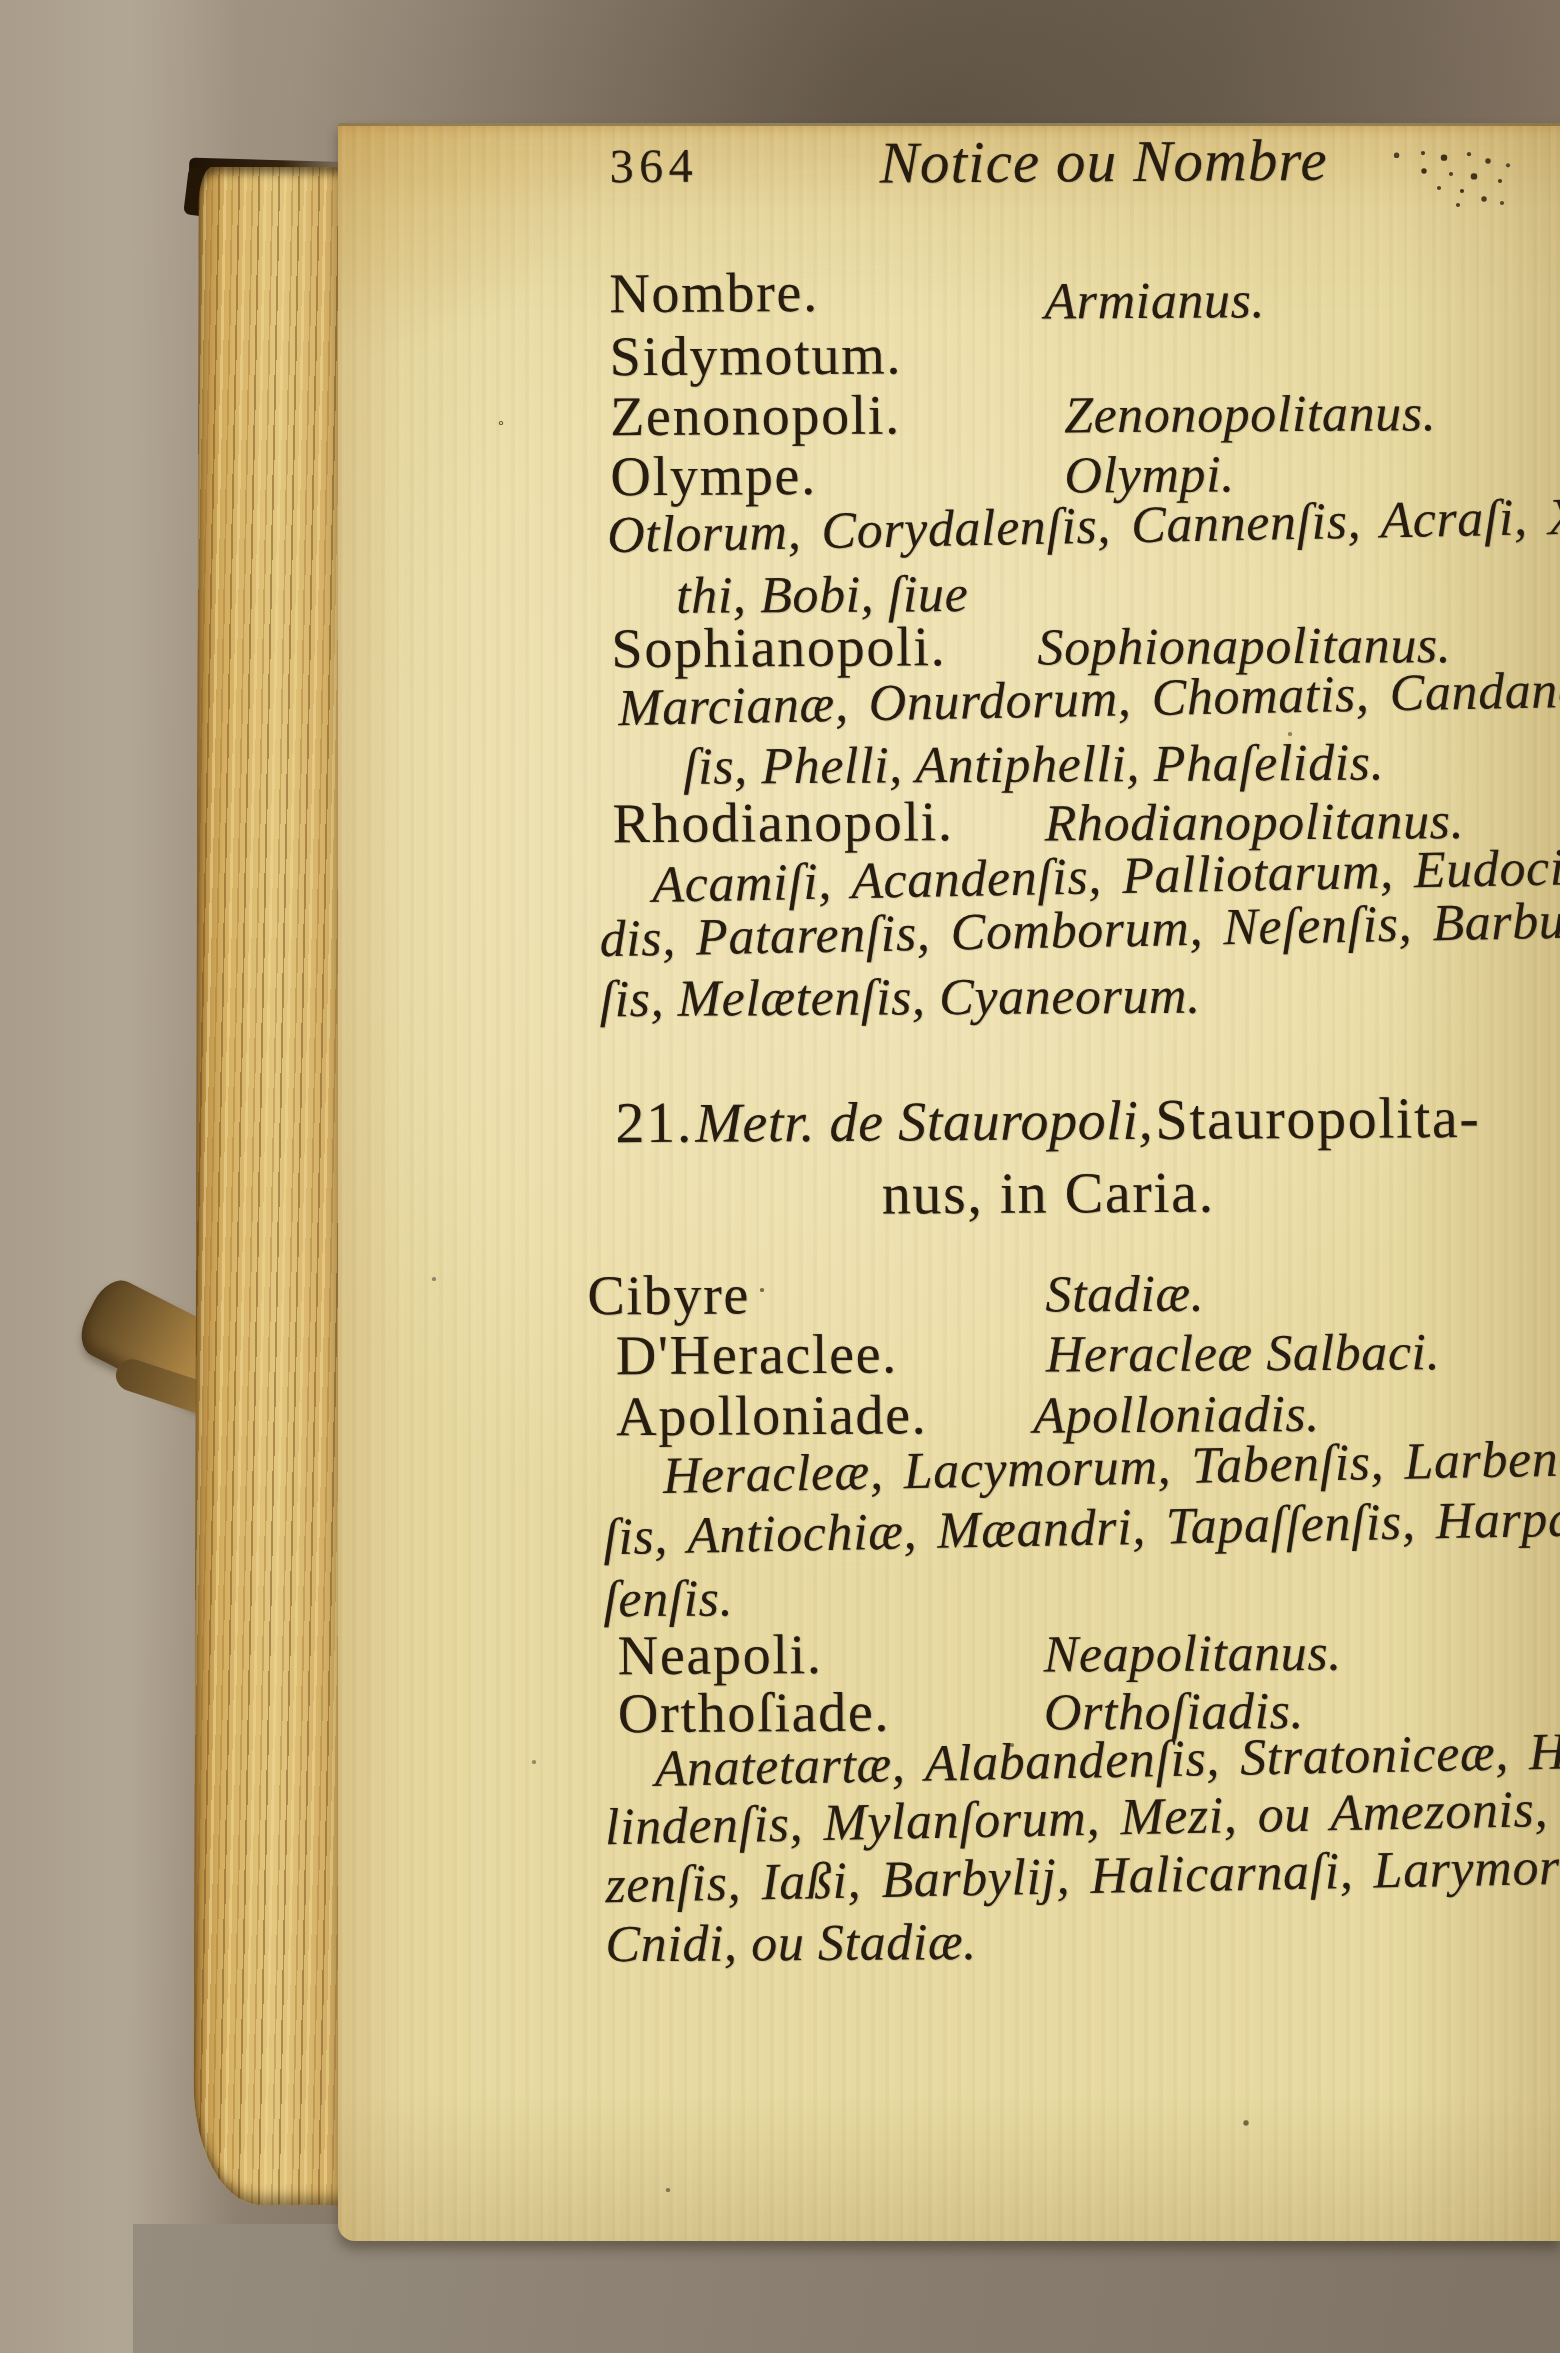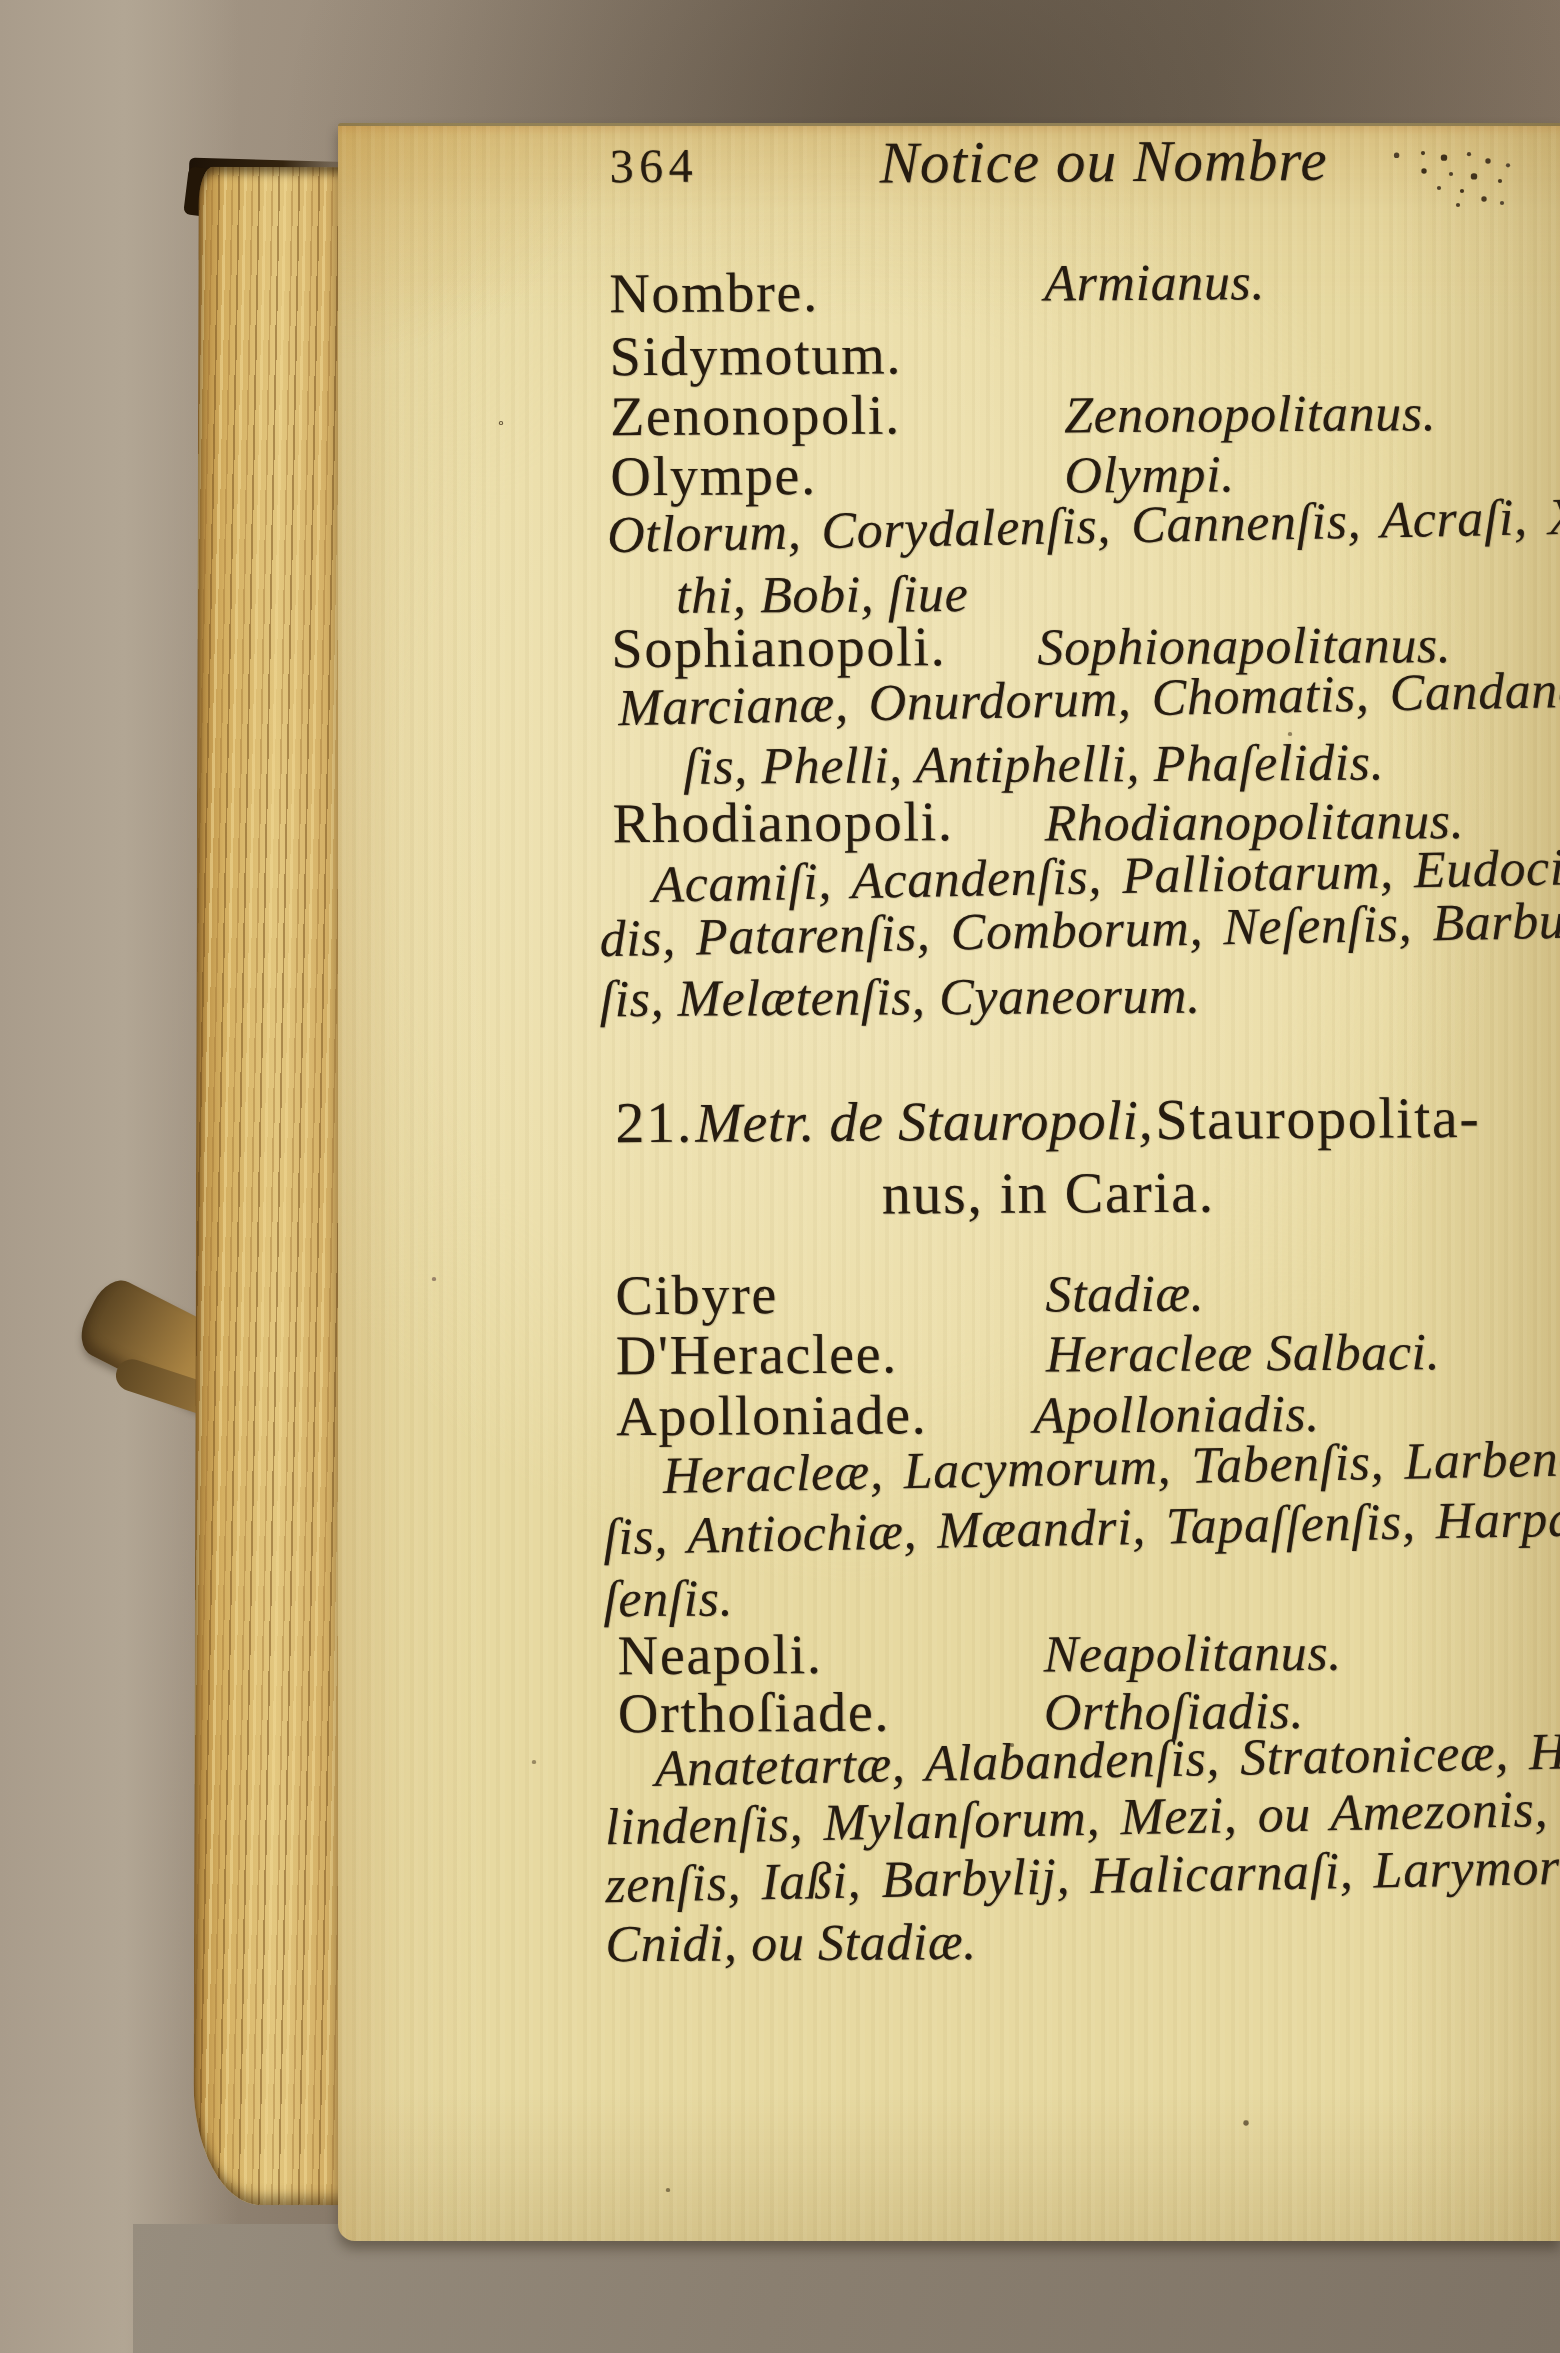--- a/index.html
+++ b/index.html
@@ -136,21 +136,21 @@
 </div>
 <div class="smudge"></div>
 <div class="specks"></div>
 
 <div class="text-layer">
 
   <span class="t roman sz-pageno" style="left:615px;top:140px">364</span>
   <span class="t it sz-title" style="left:885px;top:133px">Notice ou Nombre</span>
 
   <span class="t roman" style="left:614px;top:263px">Nombre.</span>
-  <span class="t it" style="left:1049px;top:258px">Armianus.</span>
+  <span class="t it" style="left:1049px;top:276px">Armianus.</span>
 
   <span class="t roman" style="left:614px;top:326px">Sidymotum.</span>
 
   <span class="t roman" style="left:614px;top:386px">Zenonopoli.</span>
   <span class="t it" style="left:1068px;top:390px">Zenonopolitanus.</span>
 
   <span class="t roman" style="left:614px;top:446px">Olympe.</span>
   <span class="t it" style="left:1068px;top:450px">Olympi.</span>
 
   <span class="t it long" style="left:610px;top:507px">Otlorum, Corydalenſis, Cannenſis, Acraſi, Xan-</span>
@@ -171,21 +171,21 @@
 
   <div class="heading" style="top:1088px">
     <span class="roman-h">21.</span>
     <span class="it-h">Metr. de Stauropoli,</span>
     <span class="roman-h">Stauropolita-</span>
   </div>
   <div class="heading" style="top:1161px">
     <span class="roman-h">nus, in Caria.</span>
   </div>
 
-  <span class="t roman" style="left:614px;top:1265px">Cibyre</span>
+  <span class="t roman" style="left:586px;top:1265px">Cibyre</span>
   <span class="t it" style="left:1044px;top:1269px">Stadiæ.</span>
 
   <span class="t roman" style="left:614px;top:1325px">D'Heraclee.</span>
   <span class="t it" style="left:1044px;top:1329px">Heracleæ Salbaci.</span>
 
   <span class="t roman" style="left:614px;top:1386px">Apolloniade.</span>
   <span class="t it" style="left:1031px;top:1390px">Apolloniadis.</span>
 
   <span class="t it long" style="left:660px;top:1448px">Heracleæ, Lacymorum, Tabenſis, Larben-</span>
   <span class="t it long" style="left:600px;top:1509px">ſis, Antiochiæ, Mæandri, Tapaſſenſis, Harpaſ-</span>

